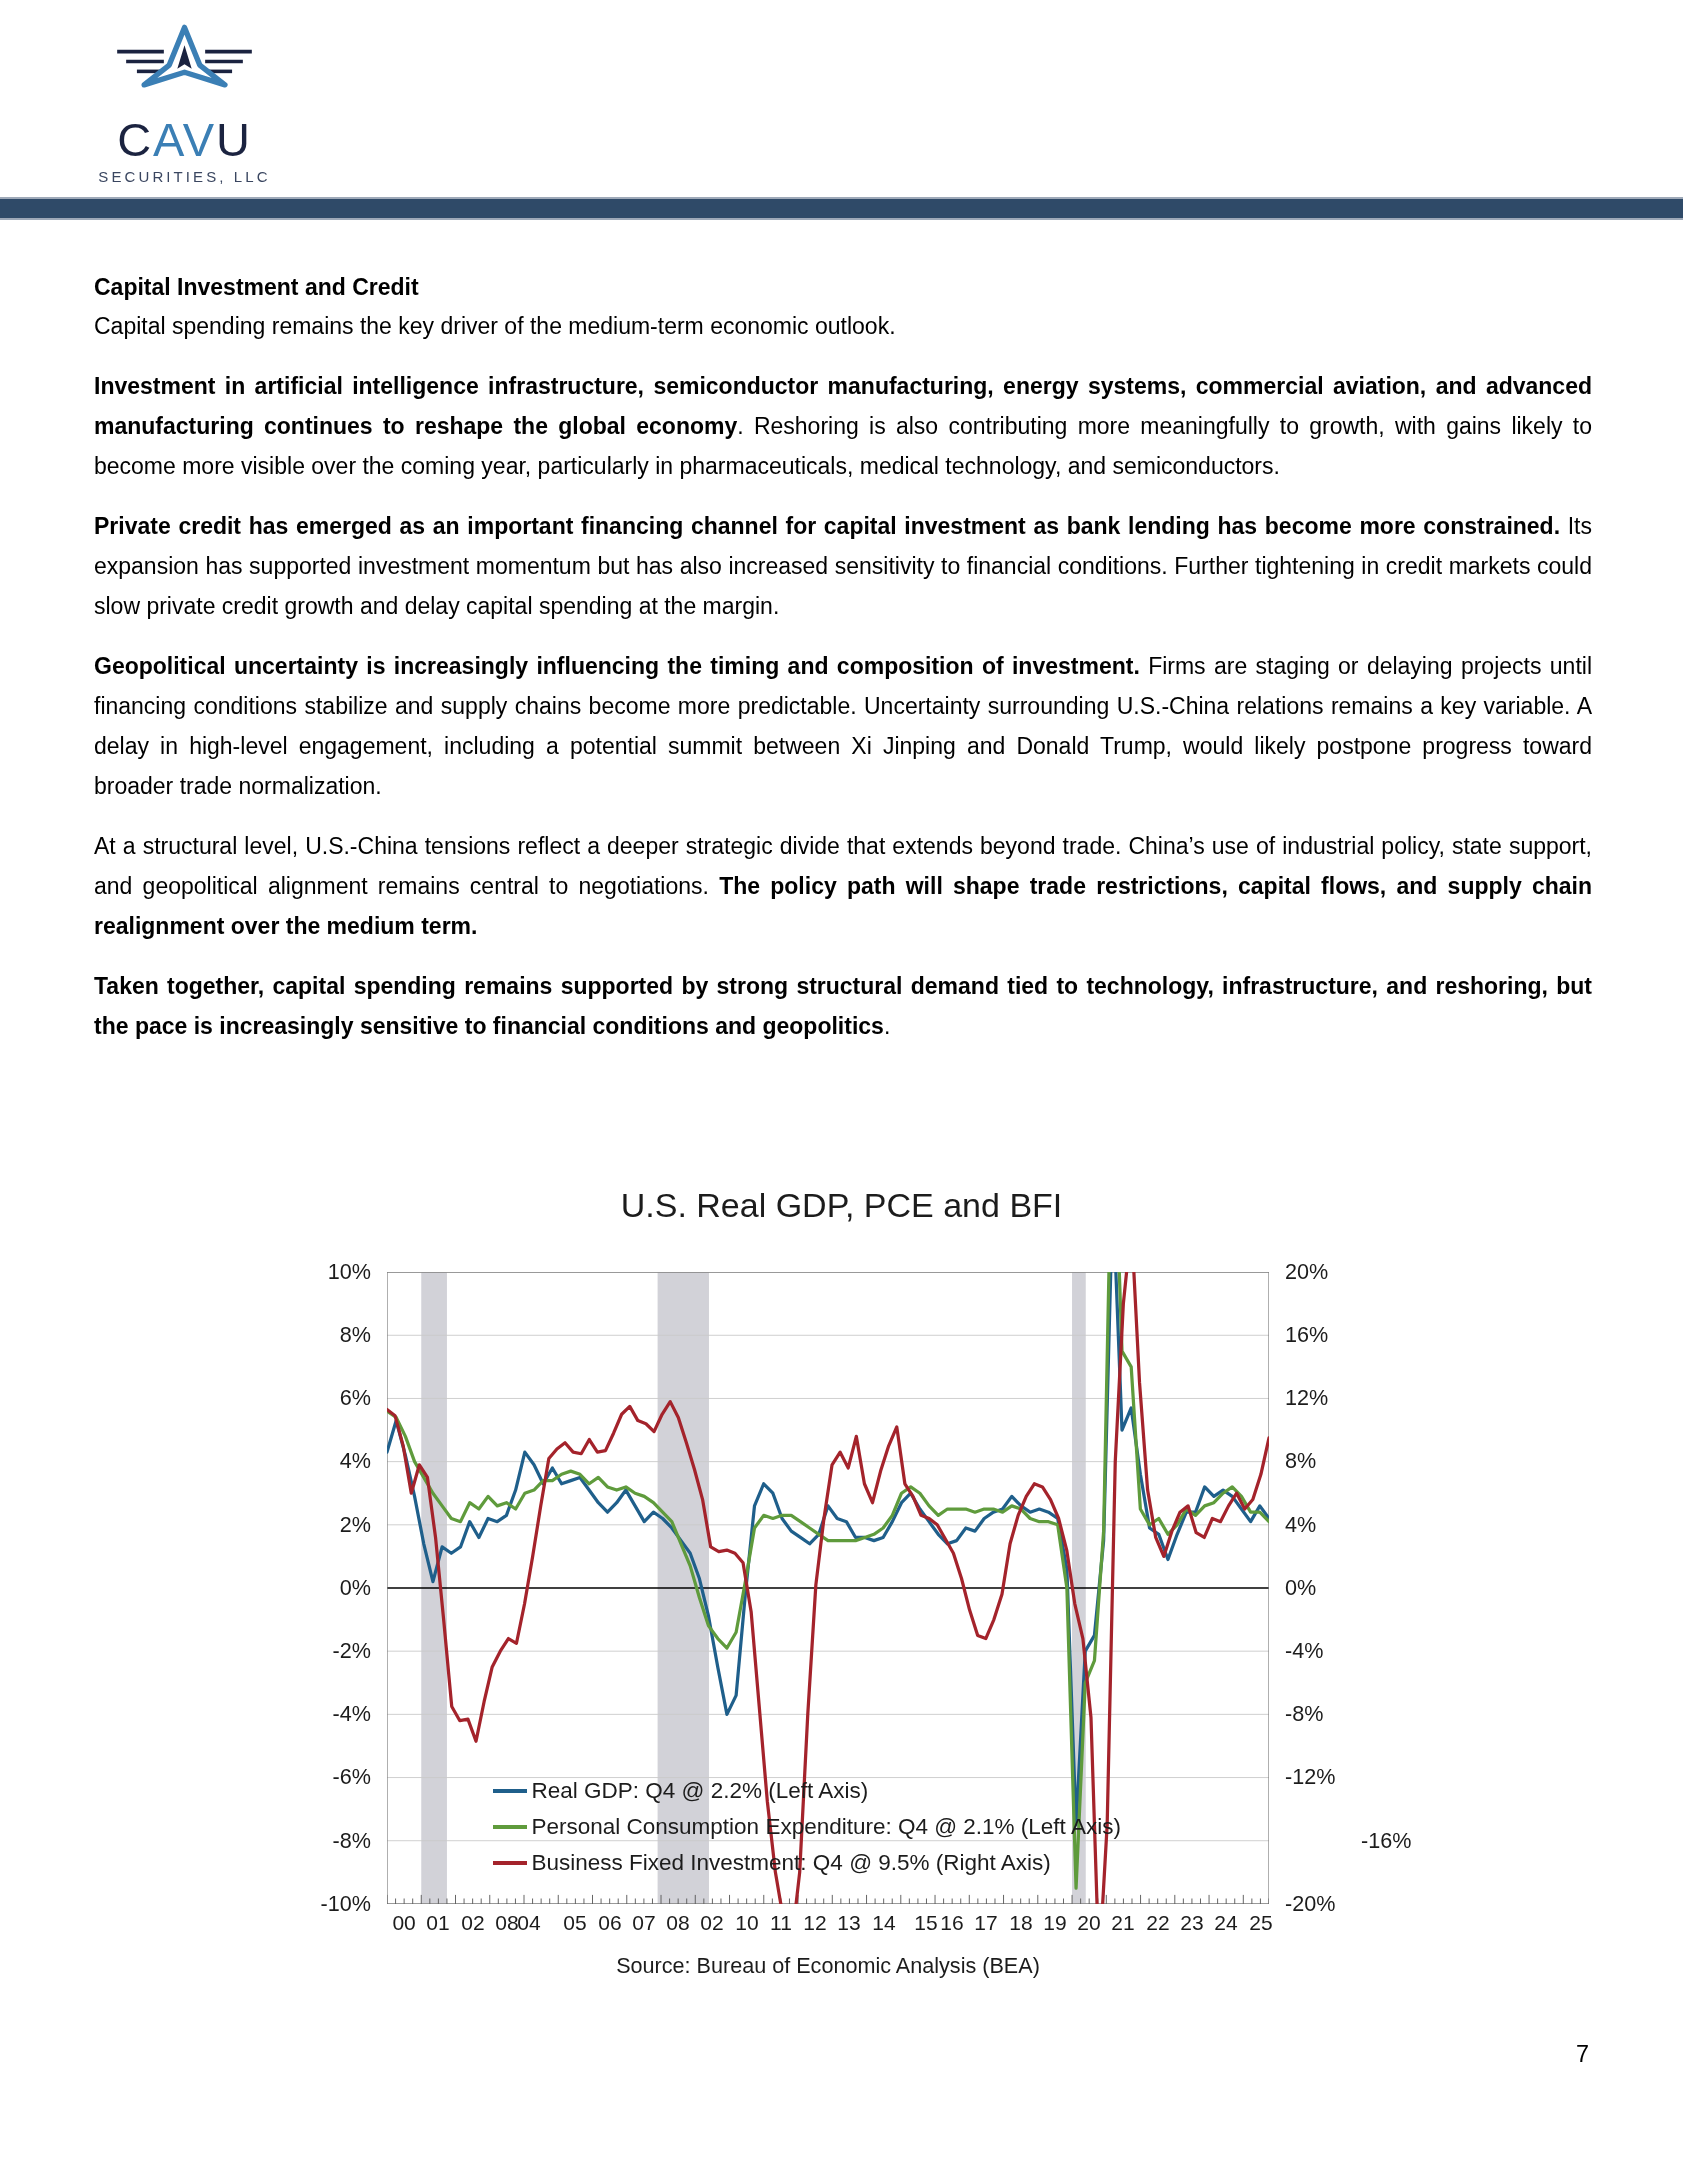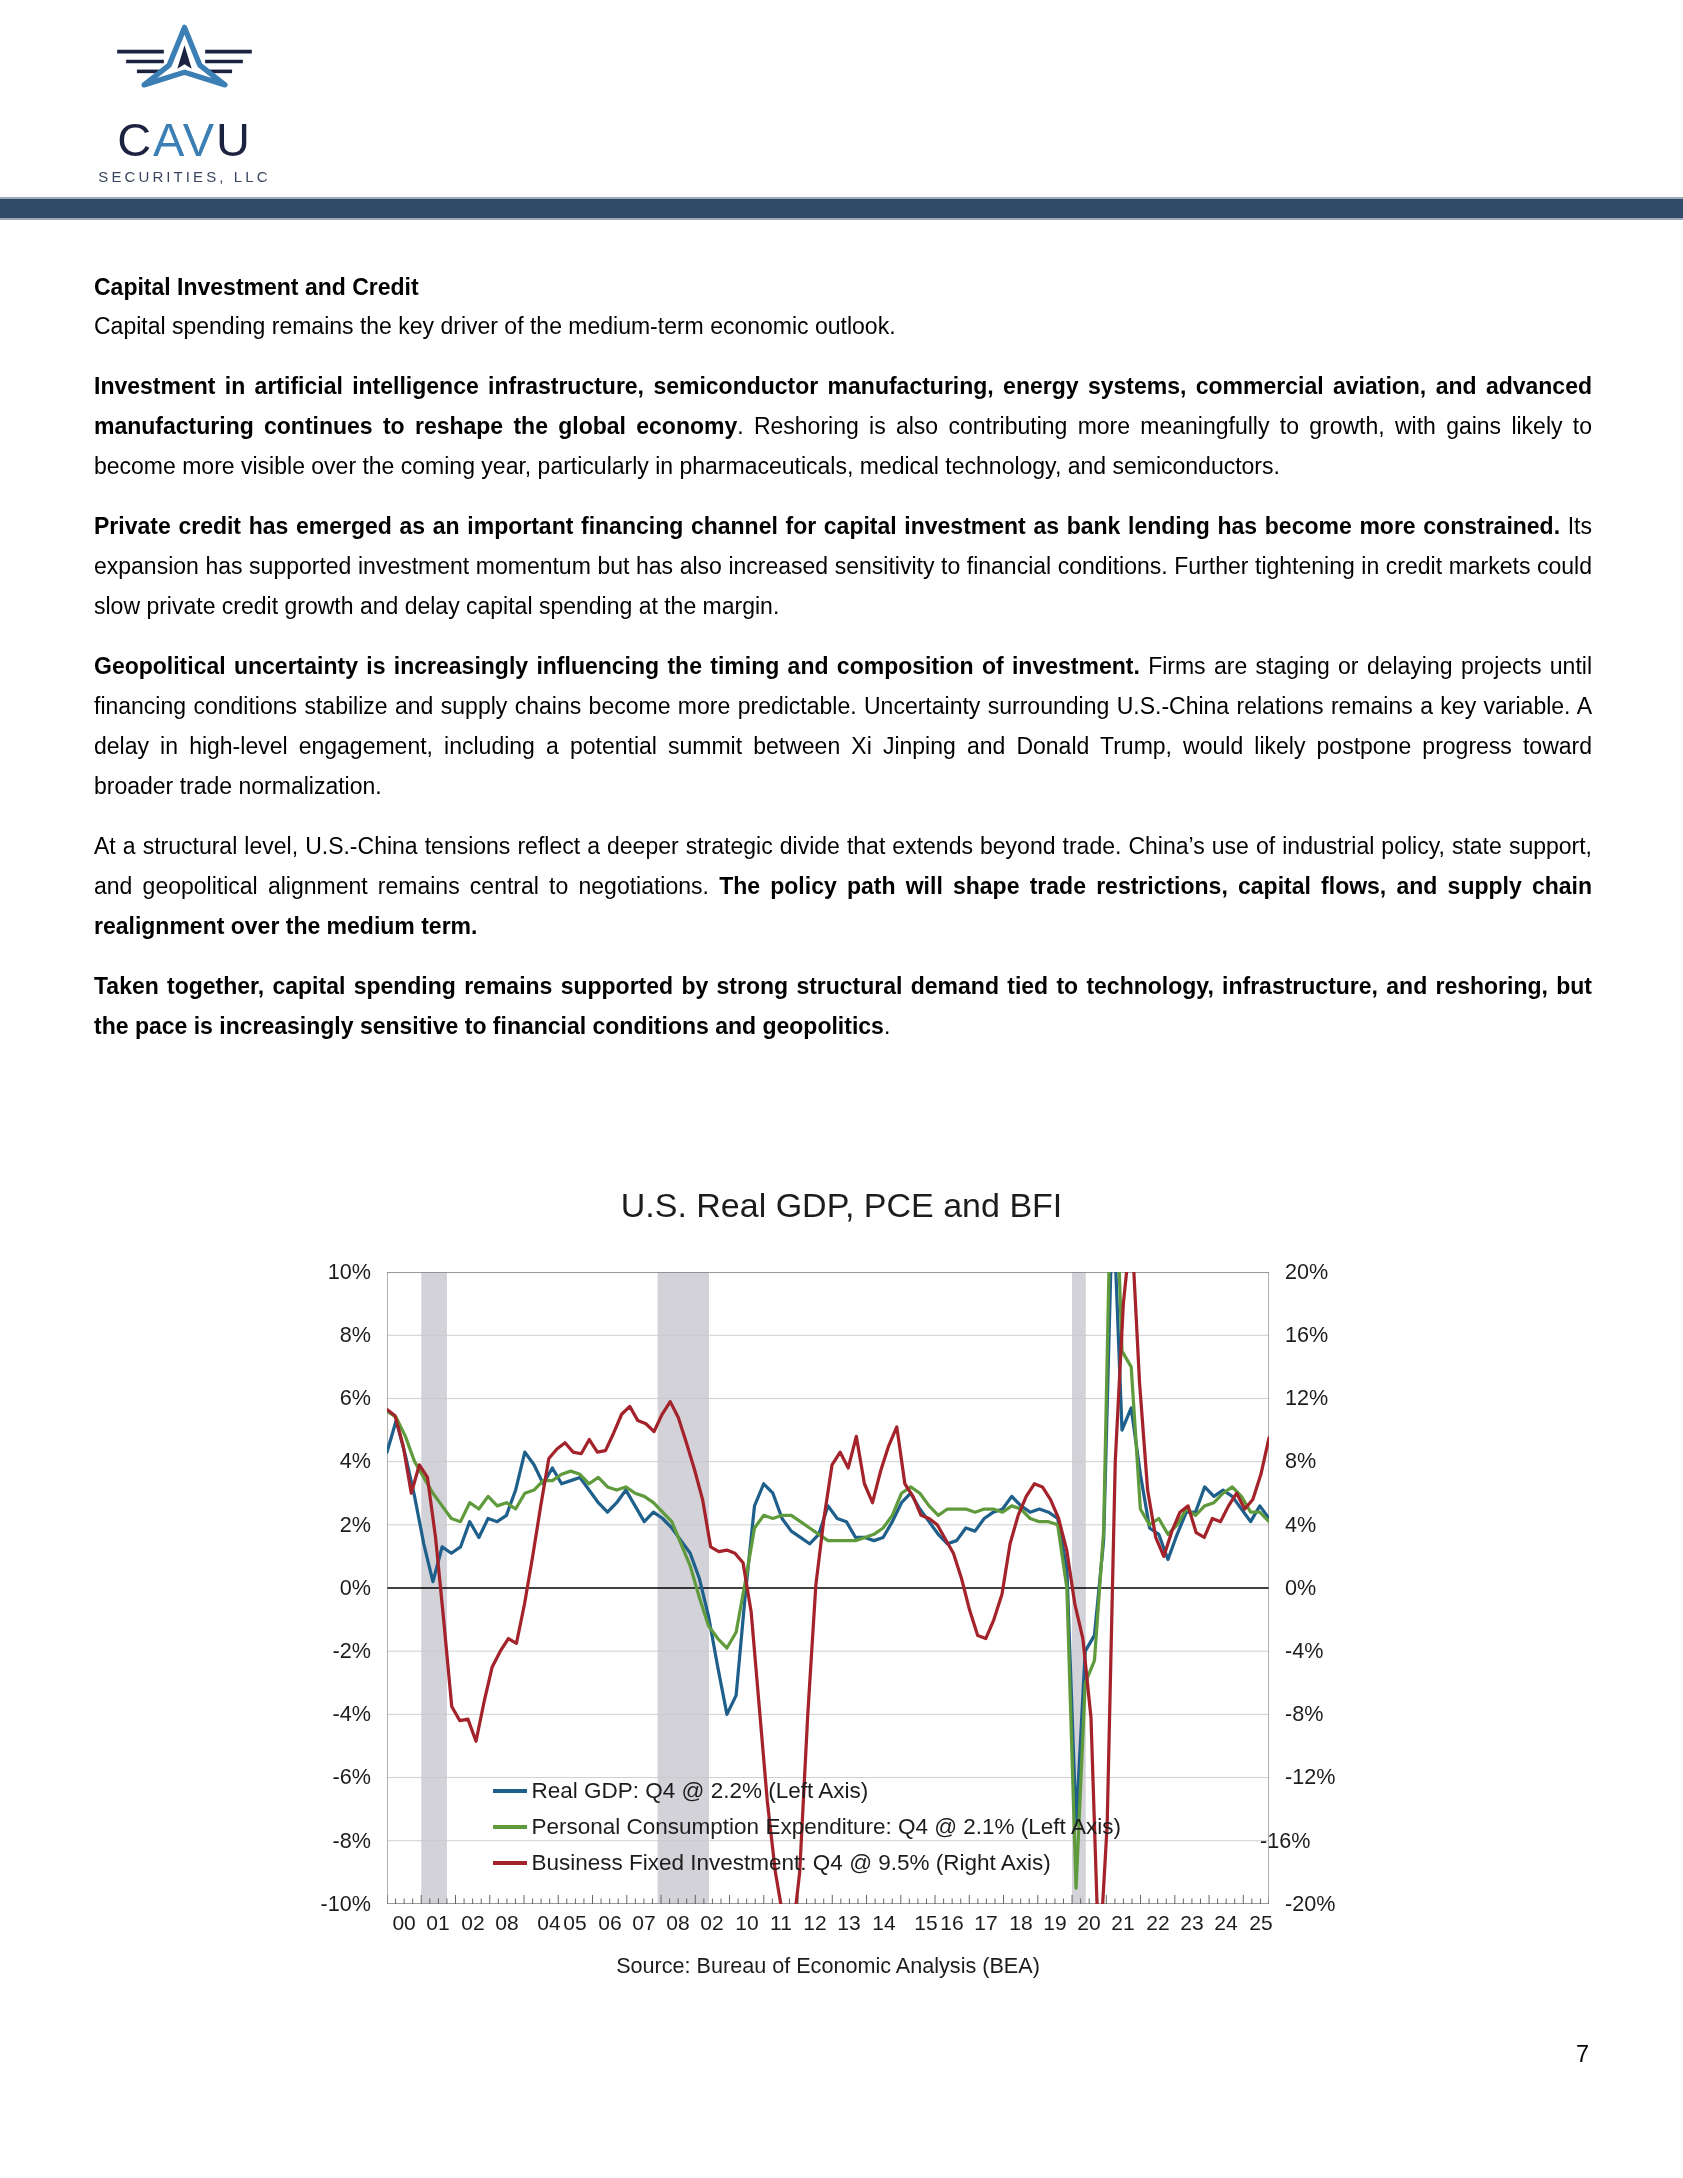--- a/index.html
+++ b/index.html
@@ -351,21 +351,21 @@
       </svg>
   </div>
 
   <div id="yaxis-left"></div>
   <div id="yaxis-right"></div>
   <div id="xaxis-labels">
       <span style="left: -0.9px; top: 0px;">00</span>
       <span style="left: 33px; top: 0px;">01</span>
       <span style="left: 68px; top: 0px;">02</span>
       <span style="left: 102px; top: 0px;">08</span>
-      <span style="left: 144px; top: 0px;">04</span>
+      <span style="left: 124px; top: 0px;">04</span>
       <span style="left: 170px; top: 0px;">05</span>
       <span style="left: 205px; top: 0px;">06</span>
       <span style="left: 239px; top: 0px;">07</span>
       <span style="left: 273px; top: 0px;">08</span>
       <span style="left: 307px; top: 0px;">02</span>
       <span style="left: 342px; top: 0px;">10</span>
       <span style="left: 376px; top: 0px;">11</span>
       <span style="left: 410px; top: 0px;">12</span>
       <span style="left: 444px; top: 0px;">13</span>
       <span style="left: 479px; top: 0px;">14</span>
@@ -411,18 +411,18 @@
     <div class="ax-lab ax-left" style="left: 272px; top: 705px;">-10%</div>
     <div class="ax-lab ax-right" style="left: 1285px; top: 73px;">20%</div>
     <div class="ax-lab ax-right" style="left: 1285px; top: 136px;">16%</div>
     <div class="ax-lab ax-right" style="left: 1285px; top: 199px;">12%</div>
     <div class="ax-lab ax-right" style="left: 1285px; top: 262px;">8%</div>
     <div class="ax-lab ax-right" style="left: 1285px; top: 326px;">4%</div>
     <div class="ax-lab ax-right" style="left: 1285px; top: 389px;">0%</div>
     <div class="ax-lab ax-right" style="left: 1285px; top: 452px;">-4%</div>
     <div class="ax-lab ax-right" style="left: 1285px; top: 515px;">-8%</div>
     <div class="ax-lab ax-right" style="left: 1285px; top: 578px;">-12%</div>
-    <div class="ax-lab ax-right" style="left: 1260px; top: 642px;">-16%</div>
+    <div class="ax-lab ax-right" style="left: 1361px; top: 642px;">-16%</div>
     <div class="ax-lab ax-right" style="left: 1285px; top: 705px;">-20%</div>
   </div>
 
 <div id="page-number">7</div>
 
 
 </body></html>

